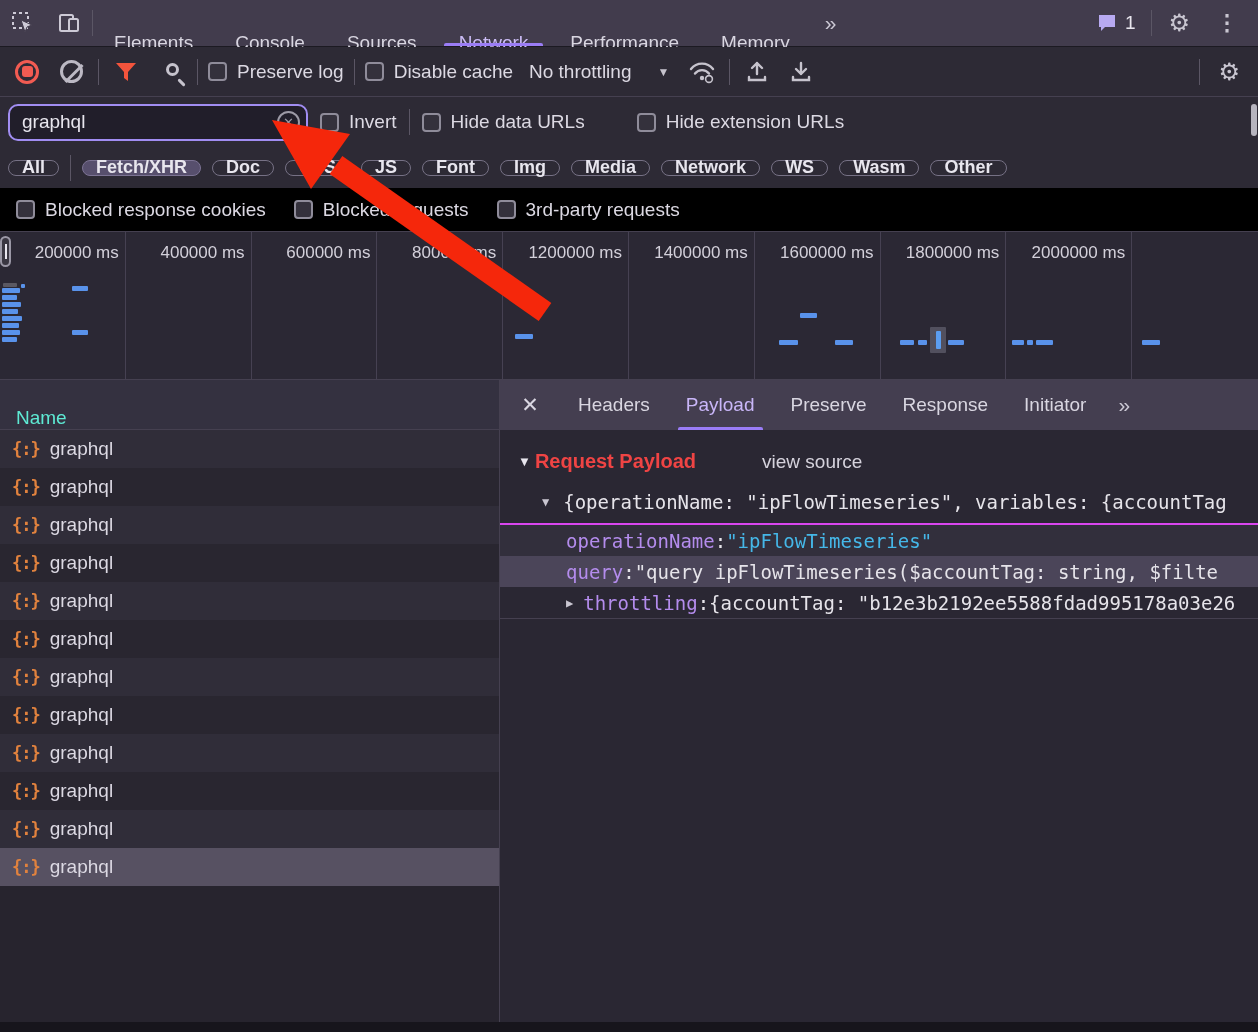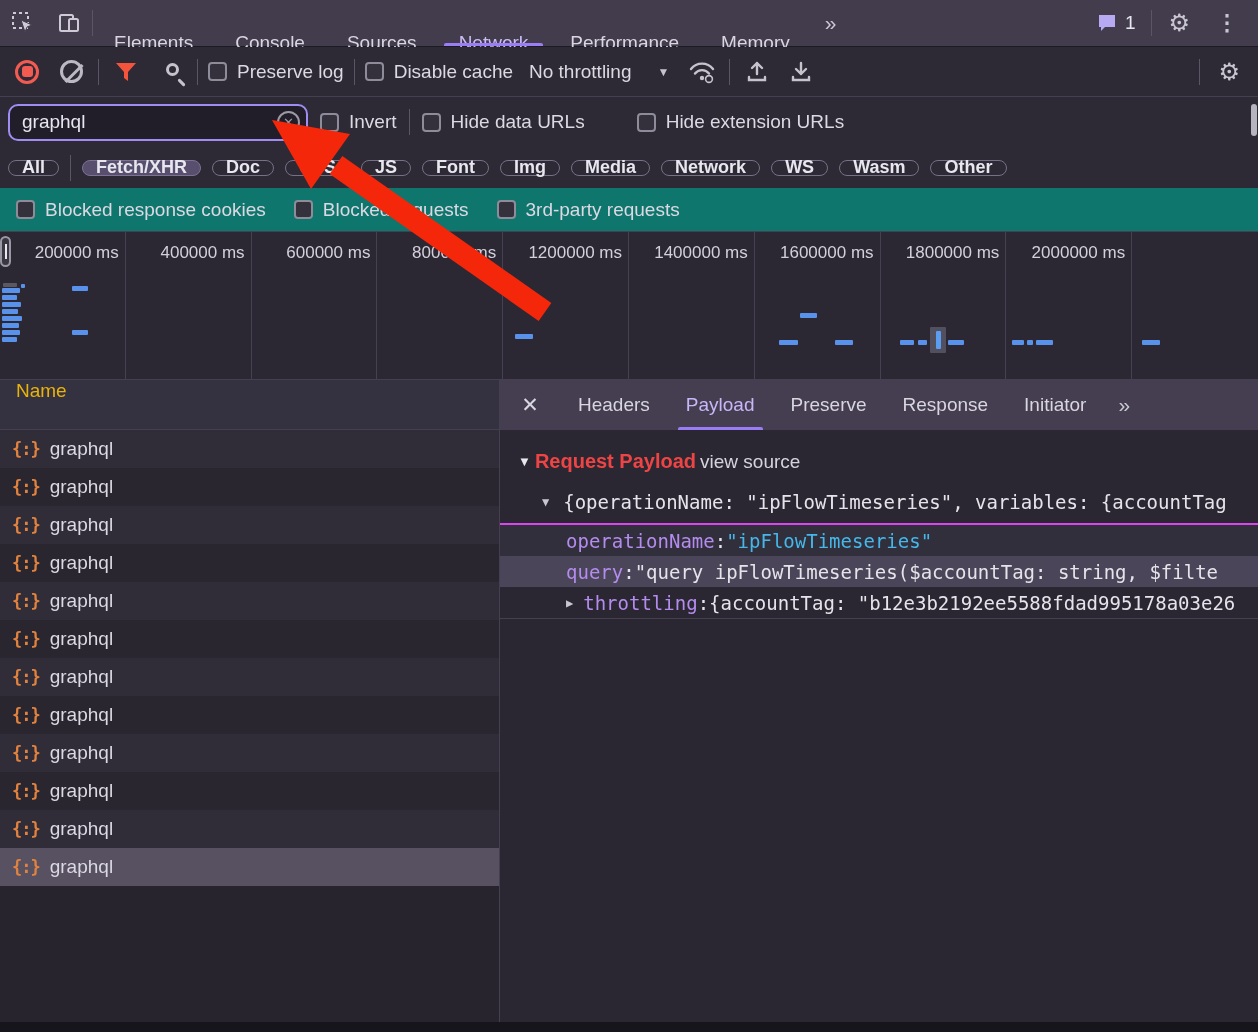--- a/index.html
+++ b/index.html
@@ -52,54 +52,54 @@
     color:#9d9aa6; font-size:13px; display:flex; align-items:center; justify-content:center; }
   .scroll-sliver { position:absolute; right:1px; top:104px; width:6px; height:32px; background:#cfccd6; border-radius:3px; opacity:.85; }
 
   
   .chiprow { top:147px; height:41px; background:#2d2a35; display:flex; align-items:center; gap:11px; padding:0 8px; }
   .chip { height:16px; display:flex; align-items:center; padding:0 13px; border:1px solid #767185; border-radius:16px;
     color:#e8e6ee; font-weight:600; font-size:18px; white-space:nowrap; }
   .chip.selected { background:#574f6d; border-color:#7c7394; }
 
   
-  .blockedrow { top:188px; height:44px; background:#0f766e; border-bottom:1px solid #454050; display:flex; align-items:center; gap:28px; padding:0 16px; }
+  .blockedrow { top:188px; height:44px; background:#000000; border-bottom:1px solid #454050; display:flex; align-items:center; gap:28px; padding:0 16px; }
 
   
   .overview { top:232px; height:148px; background:#2b2834; border-bottom:1px solid #454050; display:flex; }
   .seg { width:125.8px; flex:0 0 auto; border-right:1px solid #464152; padding-top:9px; text-align:right; }
   .seg:last-child { border-right:none; flex:1 1 auto; overflow:hidden; }
   .seg .tick { display:inline-block; padding-right:6px; color:#d3d0da; font-size:17px; white-space:nowrap; }
   .ov-mark { position:absolute; background:#5992ea; border-radius:1px; }
   .ov-handle { position:absolute; left:0; top:4px; width:11px; height:31px; border:2px solid #9b98a6; border-radius:6px; background:#3a3742; }
   .ov-handle::after { content:""; position:absolute; left:3px; top:6px; width:2px; height:15px; background:#e8e6ee; }
 
   
   .main { top:380px; bottom:10px; display:flex; }
   .leftpanel { width:500px; flex:0 0 auto; border-right:1px solid #454050; background:#27242e; display:flex; flex-direction:column; }
-  .namehdr { height:50px; background:#343140; border-bottom:1px solid #454050; display:flex; align-items:flex-start; padding:0 16px; color:#eab308; }
+  .namehdr { height:50px; background:#343140; border-bottom:1px solid #454050; display:flex; align-items:flex-end; padding:0 16px; color:#5eead4; }
   .req-row { height:38px; display:flex; align-items:center; gap:10px; padding:0 12px; color:#dcd9e3; }
   .req-row:nth-child(odd) { background:#302d39; }
   .req-row:nth-child(even) { background:#292630; }
   .req-row.selected { background:#575162; }
   .json-ico { color:#e1823e; font-family:"DejaVu Sans Mono", monospace; font-weight:bold; font-size:17px; letter-spacing:-1px; }
 
   .rightpanel { flex:1; background:#2a2733; display:flex; flex-direction:column; overflow:hidden; }
   .dtabs { height:50px; background:#443e50; display:flex; align-items:center; flex:0 0 auto; }
   .dclose { width:60px; display:flex; align-items:center; justify-content:center; color:#d9d6e1; font-size:21px; }
   .dtab { padding:0 18px; height:100%; display:flex; align-items:center; color:#d9d6e1; position:relative; }
   .dtab.active { color:#c9b6f8; }
   .dtab.active::after { content:""; position:absolute; left:10px; right:10px; bottom:0; height:3px; background:#9a7cf7; border-radius:2px 2px 0 0; }
   .dmore { padding:0 14px; color:#cdcad6; font-size:21px; letter-spacing:-2px; }
 
   .payload { padding-top:14px; }
   .p-title { display:flex; align-items:center; padding:6px 0 10px 18px; gap:4px; }
   .p-title .tri { font-size:13px; color:#e8e6ee; }
   .p-title .t { font-weight:bold; font-size:20px; color:#ef4444; }
-  .p-title .vs { color:#d6d3dd; }
+  .p-title .vs { margin-left:62px; color:#d6d3dd; }
   .mono { font-family:"DejaVu Sans Mono", monospace; font-size:19px; white-space:nowrap; }
   .p-summary { padding:8px 0 10px 42px; color:#e6e4ea; display:flex; gap:14px; align-items:center; }
   .p-summary .tri { font-size:12px; color:#c9c6d1; }
   .p-rows { border-top:2px solid #d946ef; border-bottom:1px solid #454050; }
   .p-row { height:31px; display:flex; align-items:center; padding-left:66px; overflow:hidden; }
   .p-row.shade { background:#322f3c; }
   .p-row.hl { background:#4b4559; }
   .p-row .tri { font-size:12px; color:#c9c6d1; position:absolute; left:552px; }
   .k { color:#b48ced; }
   .pz { color:#e6e4ea; }

